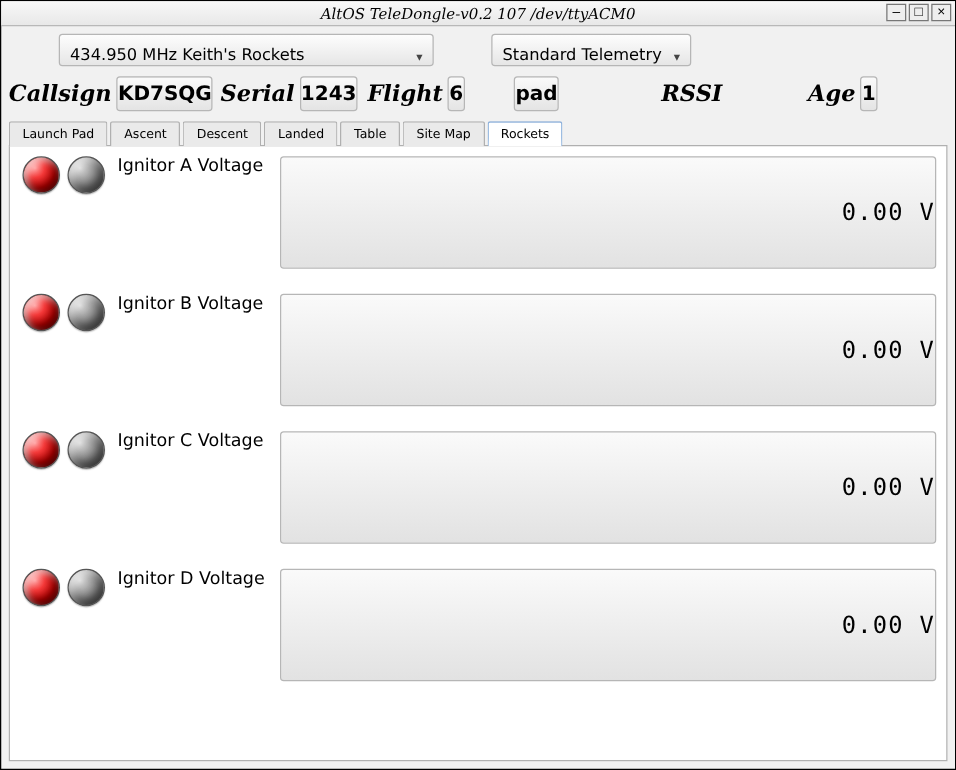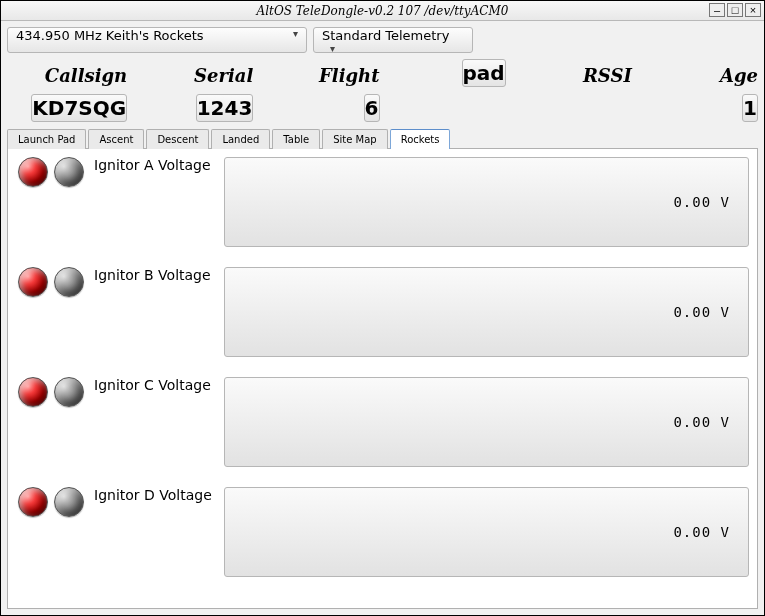--- a/index.html
+++ b/index.html
@@ -45,56 +45,57 @@
   }
   .toolbar {
     padding: 6px 6px 2px 6px;
     display: flex; gap: 6px;
   }
   .dropdown {
     height: 26px;
     border: 1px solid #b6b6b6;
     border-radius: 3px;
     background: linear-gradient(to bottom, #fdfdfd, #e6e6e6);
-    display: flex; align-items: flex-start;
+    display: flex; align-items: flex-end;
     padding: 0 8px;
     font-size: 13px;
     cursor: pointer;
     white-space: nowrap;
+    margin-left: 40px;
   }
   .dropdown .arrow { margin-left: 8px; font-size: 10px; color: #444; }
   .dd-freq { width: 300px; justify-content: space-between; }
-  .dd-tele { width: 160px; justify-content: space-between; flex-direction: column; }
+  .dd-tele { width: 160px; justify-content: space-between; }
 
   .statusrow {
     display: flex;
     padding: 4px 6px 6px 6px;
     gap: 6px;
   }
   .statuscol {
     flex: 1;
-    display: flex; flex-direction: column; align-items: flex-end;
+    display: flex; flex-direction: row; align-items: center;
     gap: 4px;
   }
   .shead {
     font-weight: bold;
     font-style: italic;
     font-family: "DejaVu Serif", serif;
     font-size: 18px;
     text-align: center;
     padding: 6px 0 4px 0;
   }
   .sval {
     height: 28px;
     border: 1px solid #b6b6b6;
     border-radius: 3px;
     background: linear-gradient(to bottom, #fafafa, #e4e4e4);
     display: flex; align-items: center; justify-content: center;
     font-weight: bold;
-    font-size: 20px;
+    font-size: 16px;
   }
 
   .tabstrip {
     display: flex;
     padding: 0 6px;
     gap: 2px;
   }
   .tab {
     border: 1px solid #b0b0b0;
     border-bottom: none;
@@ -134,23 +135,22 @@
   .led.red { background: radial-gradient(circle at 32% 30%, #ff9a9a 0%, #f43a3a 28%, #b90000 60%, #6c0000 100%); }
   .led.grey { background: radial-gradient(circle at 32% 30%, #dcdcdc 0%, #a7a7a7 30%, #737373 62%, #4a4a4a 100%); }
   .ignlabel { width: 120px; font-size: 14px; }
   .voltbox {
     flex: 1;
     height: 90px;
     border: 1px solid #b6b6b6;
     border-radius: 3px;
     background: linear-gradient(to bottom, #fafafa, #e2e2e2);
     display: flex; align-items: center; justify-content: flex-end;
-    padding-right: 18px;
     font-family: "DejaVu Sans Mono", monospace;
-    font-size: 14px;
+    font-size: 19px;
     letter-spacing: 1px;
   }
 </style>
 </head>
 <body>
 
 <div class="window">
 
   <div class="titlebar">
     <span>AltOS TeleDongle-v0.2 107 /dev/ttyACM0</span>

